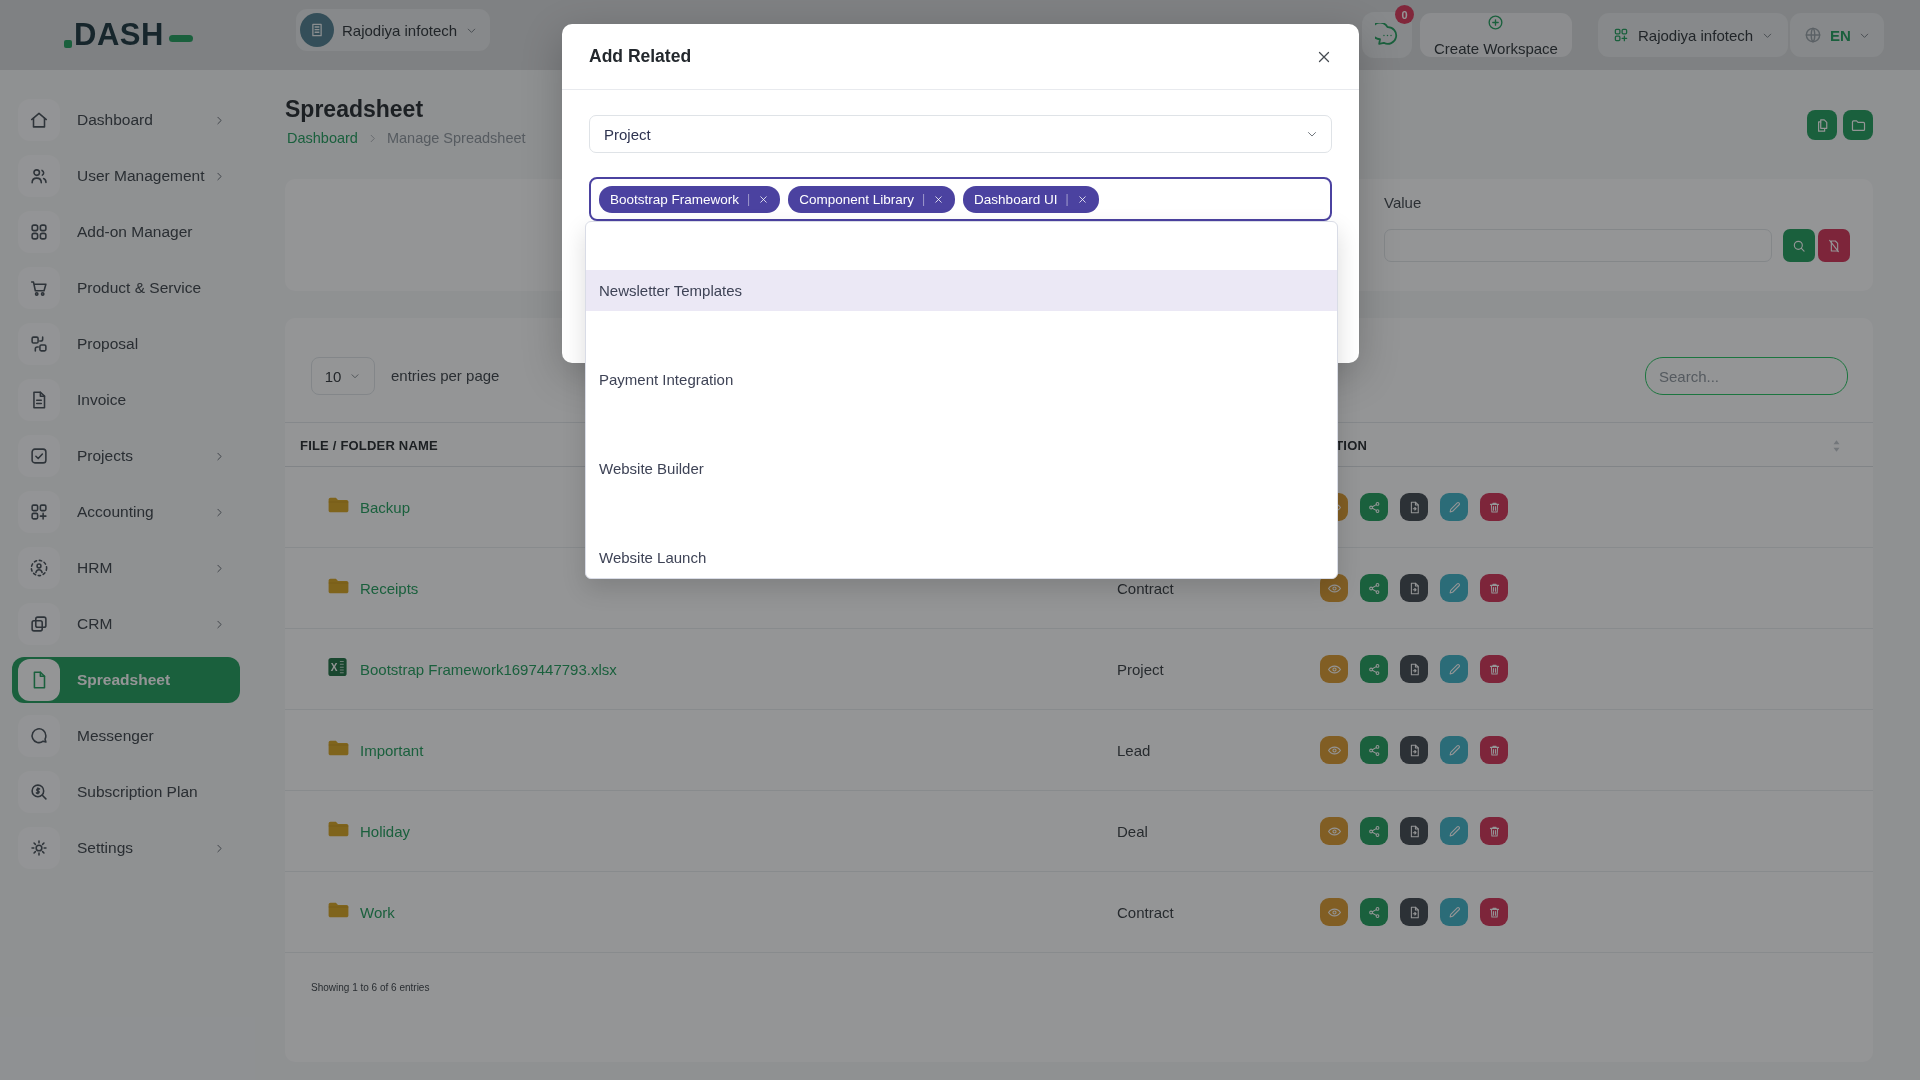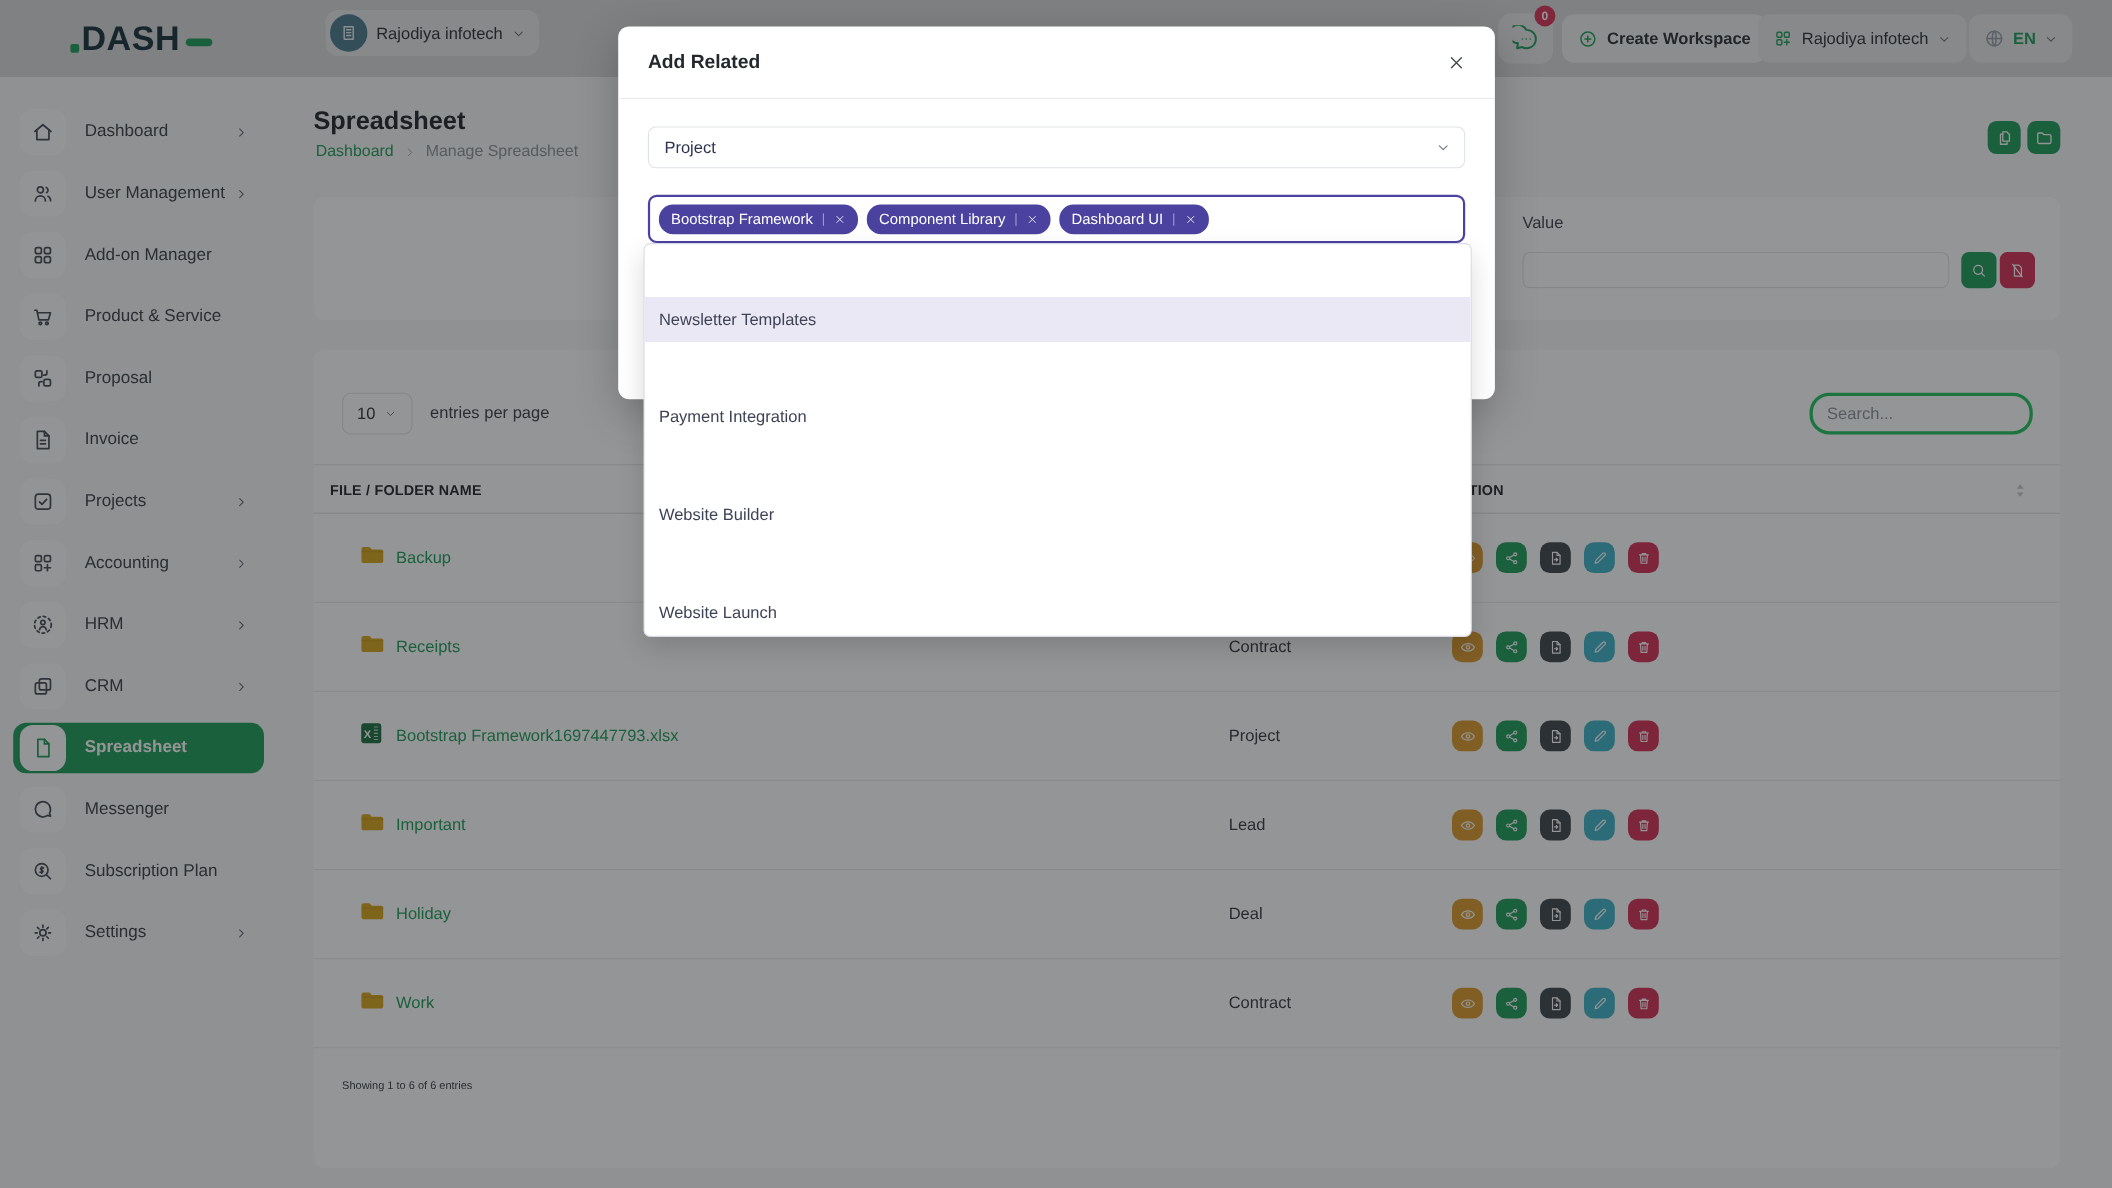--- a/index.html
+++ b/index.html
@@ -12,21 +12,21 @@
   .header { position:absolute; left:0; top:0; width:1920px; height:70px; background:#d8dadc; }
   .logo { position:absolute; left:64px; top:0; height:70px; display:flex; align-items:center; }
   .logo-dot { width:8px; height:8px; background:#1f9d5b; border-radius:2px; align-self:flex-end; margin-bottom:22px; margin-right:2px; }
   .logo-text { font-size:31px; font-weight:800; letter-spacing:.5px; color:#18323c; }
   .logo-dash { width:24px; height:7px; background:#1f9d5b; border-radius:3.5px; margin-left:5px; margin-top:6px; }
   .hpill { position:absolute; top:13px; height:44px; background:#e7e9ea; border-radius:11px; display:flex; align-items:center; gap:8px; padding:0 14px; font-size:15px; color:#2b3136; cursor:pointer; }
   .ws-pill { left:296px; top:9px; height:42px; padding:0 12px 0 4px; }
   .ws-avatar { width:34px; height:34px; border-radius:50%; background:#4e7d8e; display:flex; align-items:center; justify-content:center; color:#eef3f4; }
   .chat-wrap { position:absolute; left:1362px; top:12px; width:50px; height:46px; background:#e7e9ea; border-radius:12px; display:flex; align-items:center; justify-content:center; color:#1f9d5b; cursor:pointer; }
   .chat-badge { position:absolute; right:-2px; top:-7px; min-width:19px; height:19px; border-radius:10px; background:#dc3558; color:#fff; font-size:11px; font-weight:700; display:flex; align-items:center; justify-content:center; padding:0 5px; }
-  .create-btn { left:1420px; background:#f0f1f2; font-weight:700; }
+  .create-btn { left:1420px; background:#f0f1f2; font-weight:400;flex-direction:column; }
   .acct-pill { left:1598px; }
   .lang-pill { left:1790px; padding:0 13px; gap:7px; }
   .lang-label { color:#1f9d5b; font-weight:600;text-align:center; }
   .chev-d { color:#6d747b; }
 
   
   .sidebar { position:absolute; left:0; top:70px; width:256px; height:1010px; background:#f6f7f8; padding-top:27px; }
   .side-item { position:relative; height:46px; margin:0 16px 10px 12px; display:flex; align-items:center; padding-left:6px; border-radius:12px; cursor:pointer; }
   .chip { width:42px; height:42px; border-radius:12px; background:rgba(255,255,255,.88); display:flex; align-items:center; justify-content:center; color:#444c55; flex:0 0 42px; }
   .side-label { margin-left:17px; font-size:15.5px; font-weight:500; color:#3b4248; }
@@ -49,21 +49,21 @@
   .value-label { position:absolute; left:1099px; top:15px; font-size:15px; color:#3f454b; }
   .value-input { position:absolute; left:1099px; top:50px; width:388px; height:33px; border:1px solid #e1e5e8; border-radius:7px; background:#fff; font-size:15px; padding:0 10px; outline:none; }
   .sq-btn { position:absolute; top:50px; width:32px; height:33px; border:none; border-radius:7px; color:#fff; display:flex; align-items:center; justify-content:center; cursor:pointer; }
   .f-search { left:1498px; background:#1f9d5b; }
   .f-clear { left:1533px; background:#d43056; }
 
   
   .table-card { position:absolute; left:285px; top:318px; width:1588px; height:744px; background:#fff; border-radius:10px; }
   .pp-select { position:absolute; left:26px; top:39px; width:64px; height:38px; border:1px solid #e0e4e8; border-radius:8px; display:flex; align-items:center; justify-content:center; gap:8px; font-size:15px; color:#30353a; cursor:pointer; }
   .pp-label { position:absolute; left:106px; top:49px; font-size:15px; color:#3c4248; }
-  .tbl-search { position:absolute; right:25px; top:39px; width:203px; height:38px; border:3px solid #22c55e; border-radius:18px; font-size:15px; padding:0 13px; outline:none; color:#30353a; }
+  .tbl-search { position:absolute; right:25px; top:39px; width:203px; height:38px; border:1px solid #22c55e; border-radius:18px; font-size:15px; padding:0 13px; outline:none; color:#30353a; }
   .tbl-search::placeholder { color:#8b939b; }
   .thead { position:absolute; left:0; top:104px; width:1588px; height:45px; border-top:1px solid #e4e8eb; border-bottom:1px solid #dcdfe3; }
   .th { position:absolute; top:0; height:45px; display:flex; align-items:center; font-size:13px; font-weight:700; letter-spacing:.2px; color:#23272b; cursor:pointer; }
   .th1 { left:15px; } .th2 { left:832px;text-align:center; } .th3 { left:1031px; }
   .sorter { position:absolute; top:16px; }
   .so1 { left:795px; } .so2 { left:991px; } .so3 { right:31px; }
   .rows { position:absolute; left:0; top:149px; width:1588px; }
   .trow { position:relative; height:81px; border-bottom:1px solid #e9ecef; }
   .ricon { position:absolute; left:41px; top:50%; transform:translateY(-50%); }
   .rname { position:absolute; left:75px; top:50%; transform:translateY(-50%); font-size:15px; color:#1f9d5b; cursor:pointer; }

